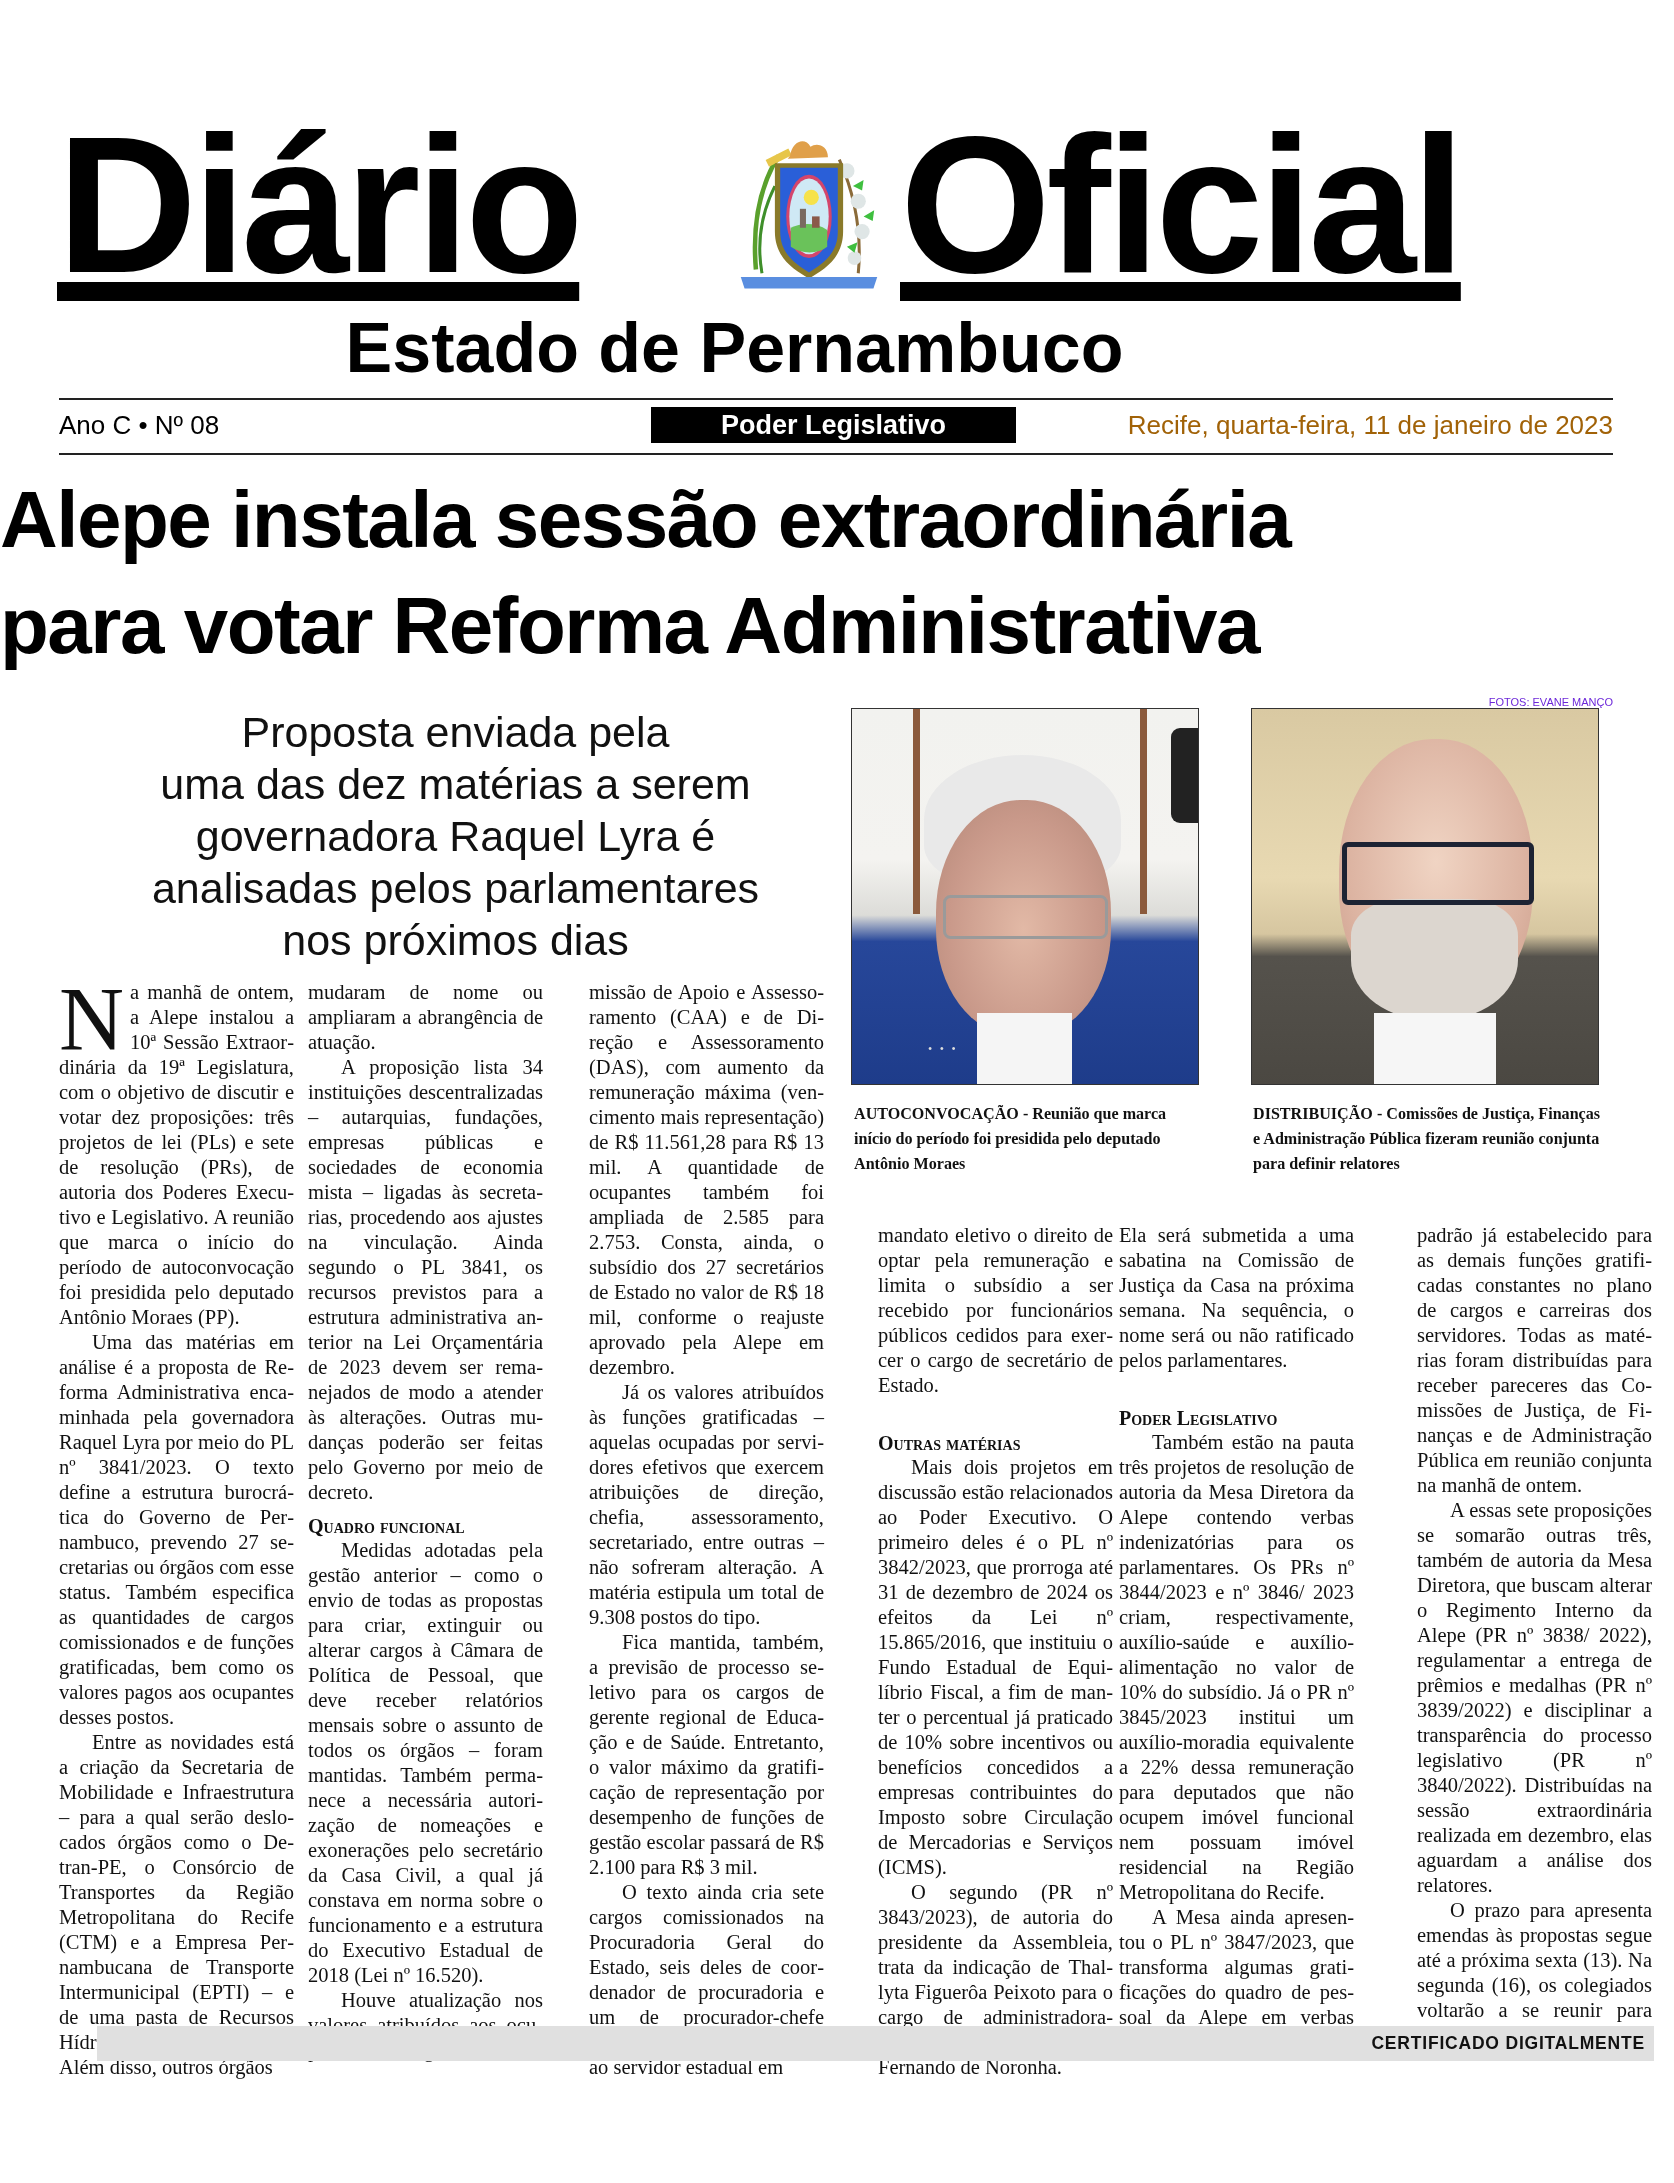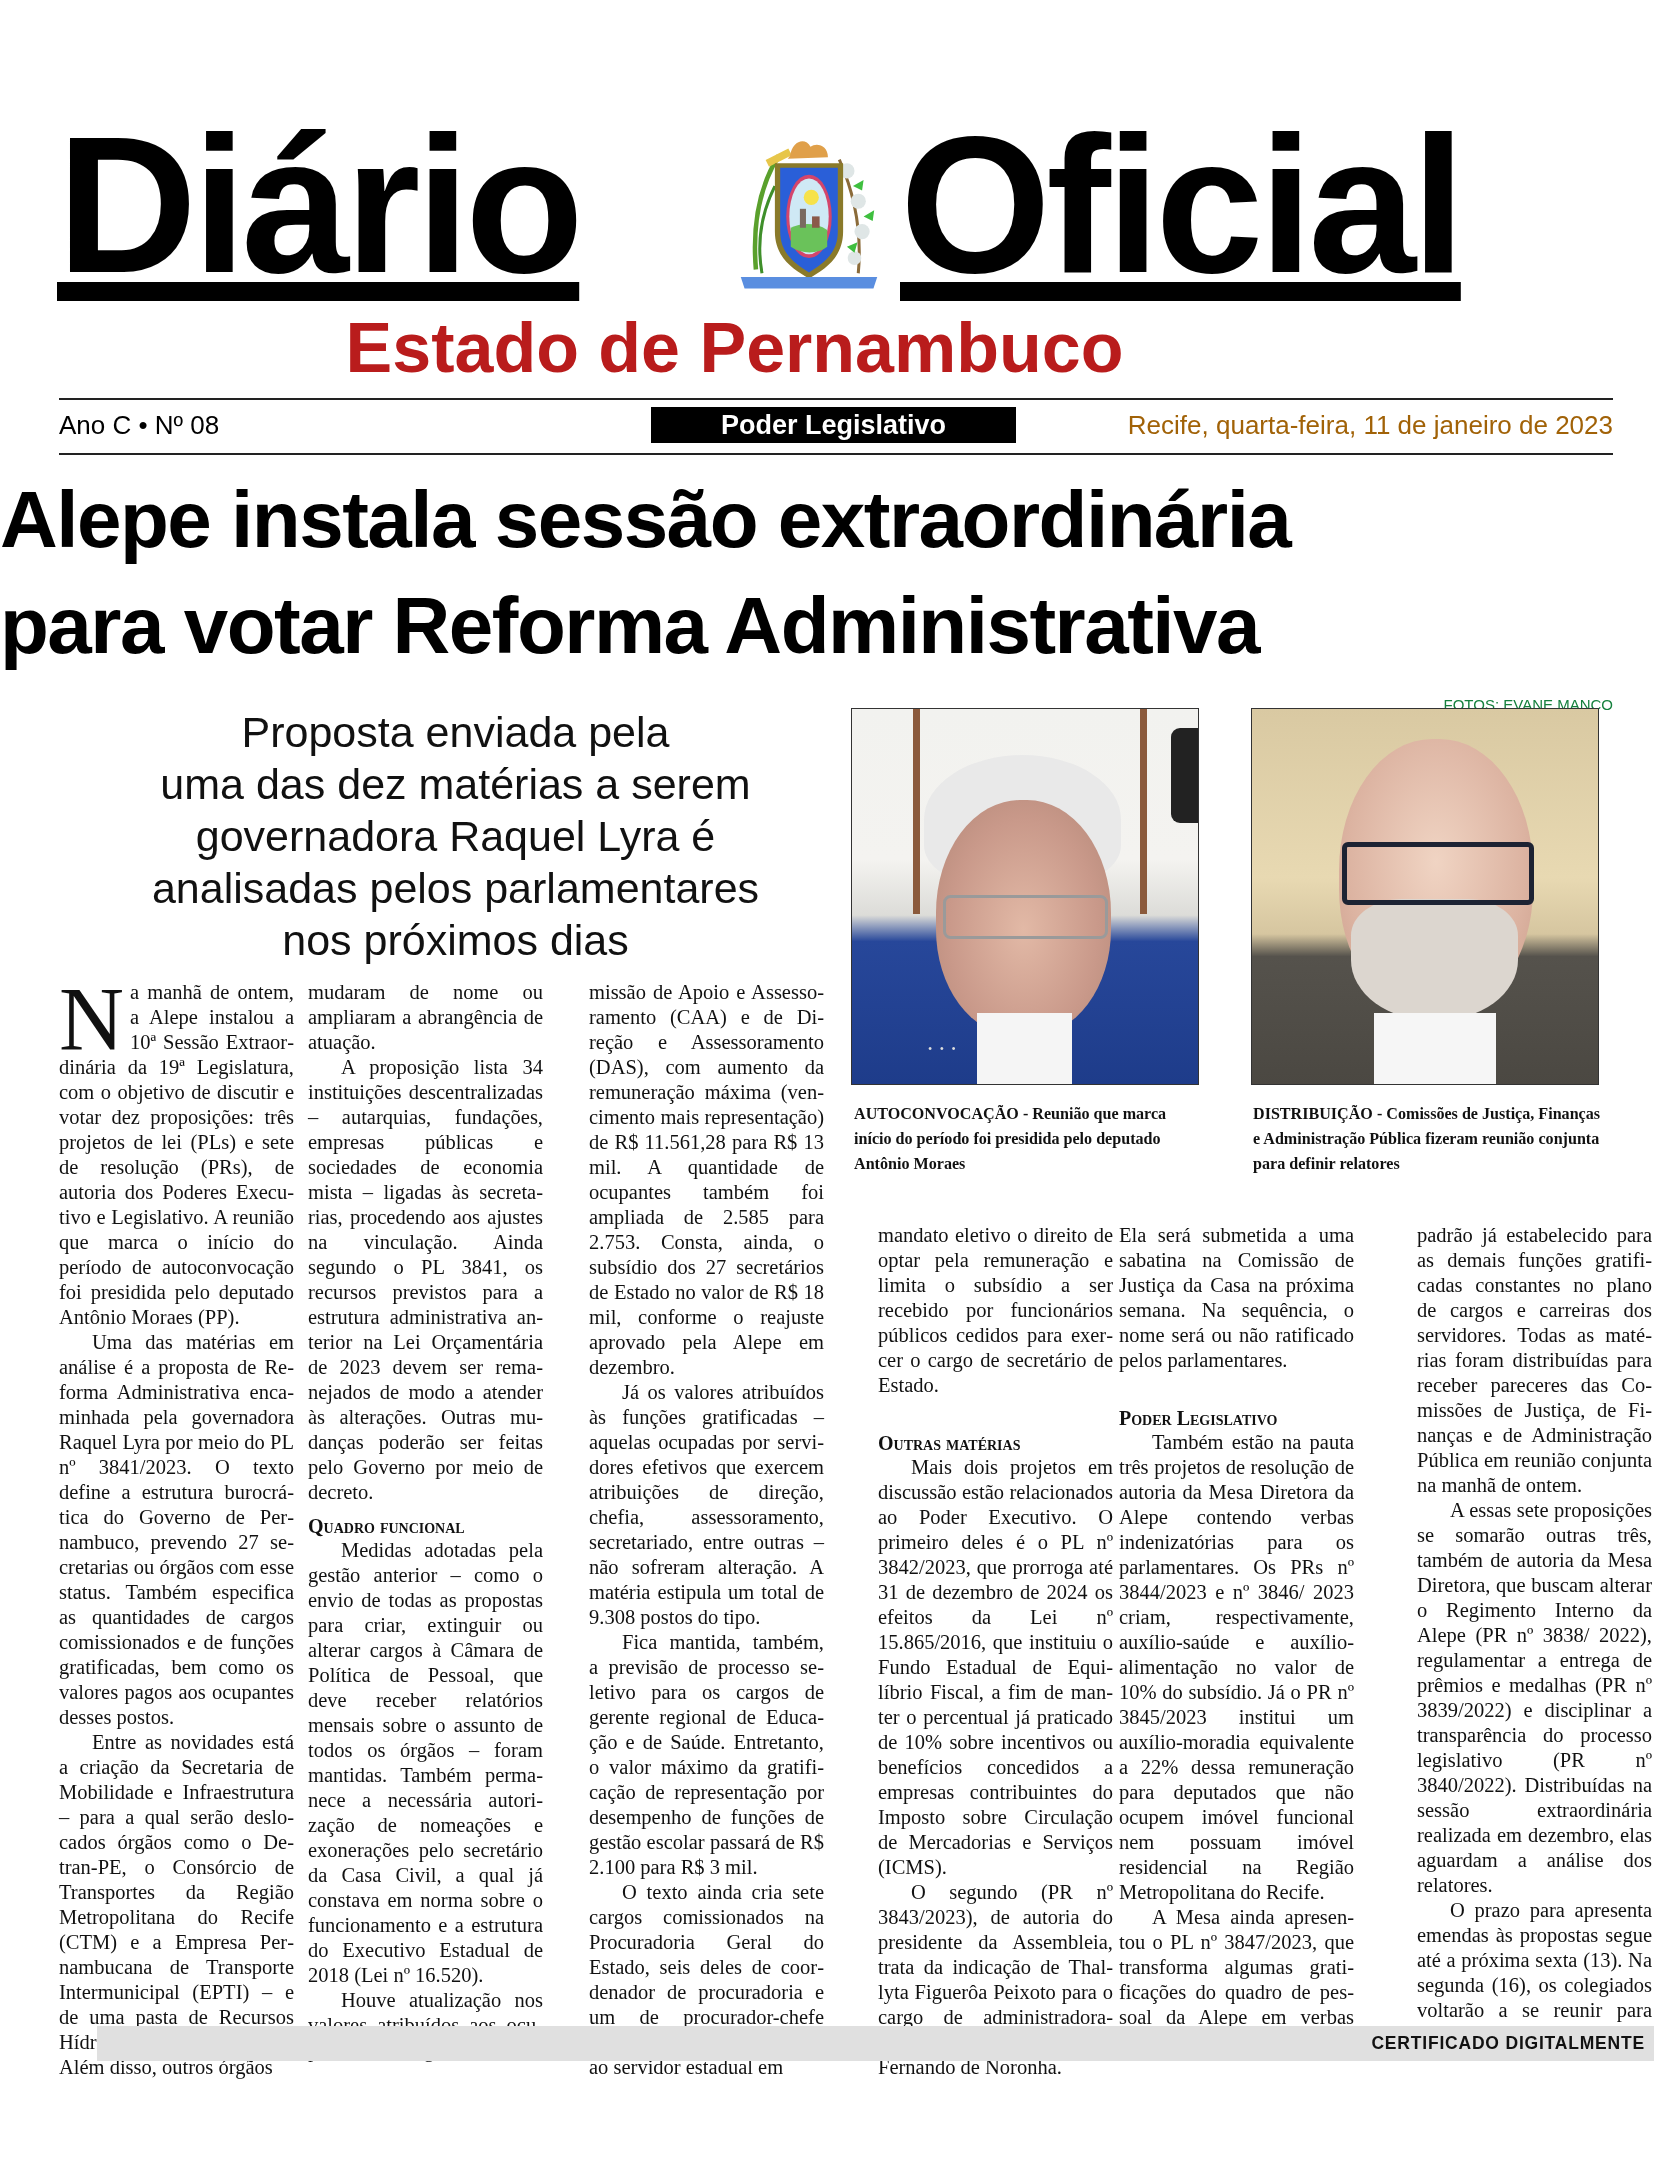--- a/index.html
+++ b/index.html
@@ -4,34 +4,34 @@
 <style>
   html, body { margin: 0; padding: 0; background: #ffffff; }
   body { width: 1674px; height: 2183px; position: relative; overflow: hidden; color: #111; font-family: "Liberation Serif", serif; }
 
   
   .masthead { position: absolute; left: 0; top: 114px; width: 1674px; height: 273px; }
   .mast-word { position: absolute; top: 0; font-family: "Liberation Sans", sans-serif; font-weight: 700; font-size: 194px; line-height: 182px; letter-spacing: -4.6px; color: #000; text-decoration: underline; }
   .mast-left { left: 57px; }
   .mast-right { left: 900px; }
   .coat { position: absolute; left: 733px; top: 19px; width: 152px; height: 163px; }
-  .mast-sub { position: absolute; left: 0; width: 1469px; top: 196px; text-align: center; font-family: "Liberation Sans", sans-serif; font-weight: 700; font-size: 70px; line-height: 76px; color: #b91c1c; }
+  .mast-sub { position: absolute; left: 0; width: 1469px; top: 196px; text-align: center; font-family: "Liberation Sans", sans-serif; font-weight: 700; font-size: 70px; line-height: 76px; color: #000000; }
 
   .rule { position: absolute; left: 59px; width: 1554px; height: 2.3px; background: #222; }
   .rule.r1 { top: 398px; }
   .rule.r2 { top: 453px; }
 
   .infobar { position: absolute; left: 59px; width: 1554px; top: 404px; height: 44px; font-family: "Liberation Sans", sans-serif; }
   .edition { position: absolute; left: 0; top: 6px; font-size: 26px; color: #000; }
   .section-badge { position: absolute; left: 592px; top: 3px; width: 365px; height: 36px; background: #000; color: #fff; font-weight: 700; font-size: 27px; line-height: 36px; text-align: center; }
   .dateline { position: absolute; right: 0; top: 6px; font-size: 26px; color: #a16207; }
 
   .headline { position: absolute; left: 0; width: 1674px; top: 467px; text-align: left; font-family: "Liberation Sans", sans-serif; font-weight: 700; font-size: 80px; line-height: 106px; letter-spacing: -1.5px; color: #000; }
 
-  .photo-credit { position: absolute; right: 61px; top: 696px; font-family: "Liberation Sans", sans-serif; font-size: 15px; color: #15803d; }
+  .photo-credit { position: absolute; right: 61px; top: 696px; font-family: "Liberation Sans", sans-serif; font-size: 11px; color: #6d28d9; }
 
   .subhead { position: absolute; left: 76px; width: 759px; top: 706px; text-align: center; font-family: "Liberation Sans", sans-serif; font-size: 43px; line-height: 52px; color: #111; }
 
   
   .photo { position: absolute; top: 708px; width: 346px; height: 375px; border: 1.5px solid #333; overflow: hidden; }
   .photo.p1 { left: 851px; background: linear-gradient(180deg, #f2f2ef 0%, #f4f3f0 40%, #dcdcd8 55%, #27479a 62%, #1e3c8a 100%); }
   .photo.p2 { left: 1251px; background: linear-gradient(180deg, #d9c9a2 0%, #e8d9b2 45%, #d6c6a0 60%, #55524c 66%, #4b4842 100%); }
   .face { position: absolute; border-radius: 48% 48% 45% 45%; }
   .p1 .face { left: 84px; top: 91px; width: 175px; height: 235px; background: radial-gradient(ellipse at 50% 55%, #e2b9a6 0%, #c9998a 60%, #b28676 100%); }
   .p1 .hair { position: absolute; left: 72px; top: 46px; width: 197px; height: 129px; border-radius: 50% 50% 30% 30%; background: #e9e9e9; }

